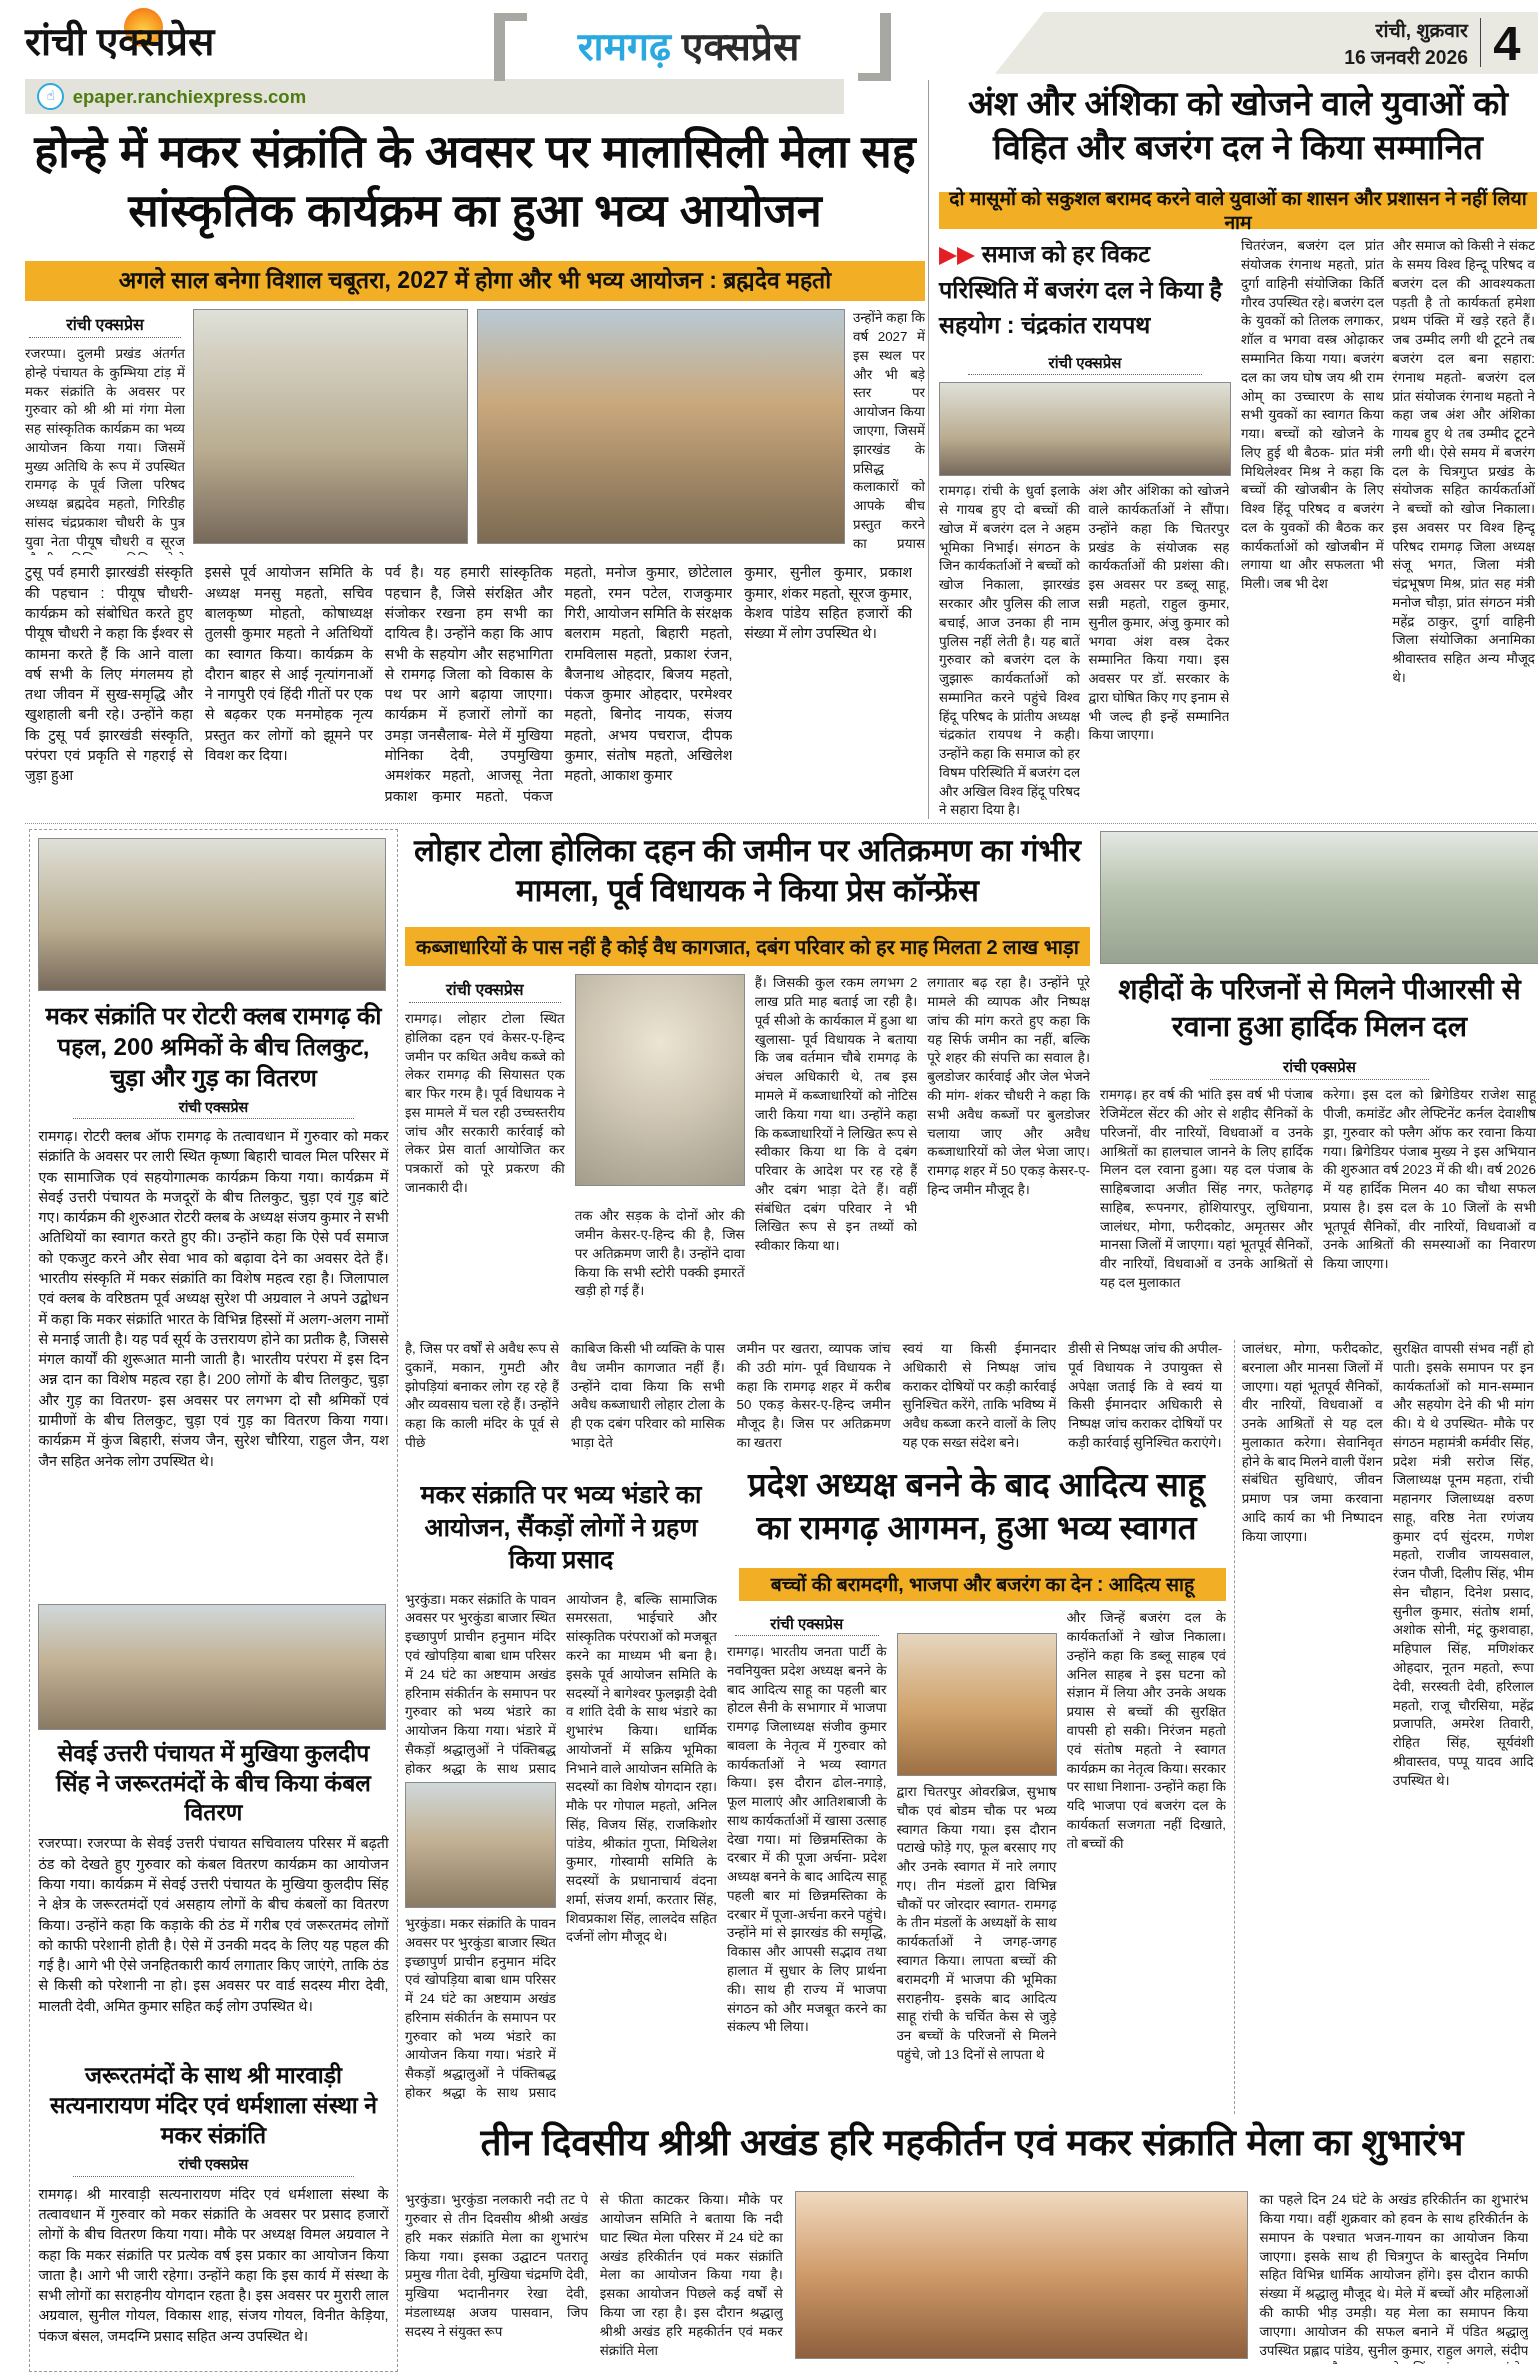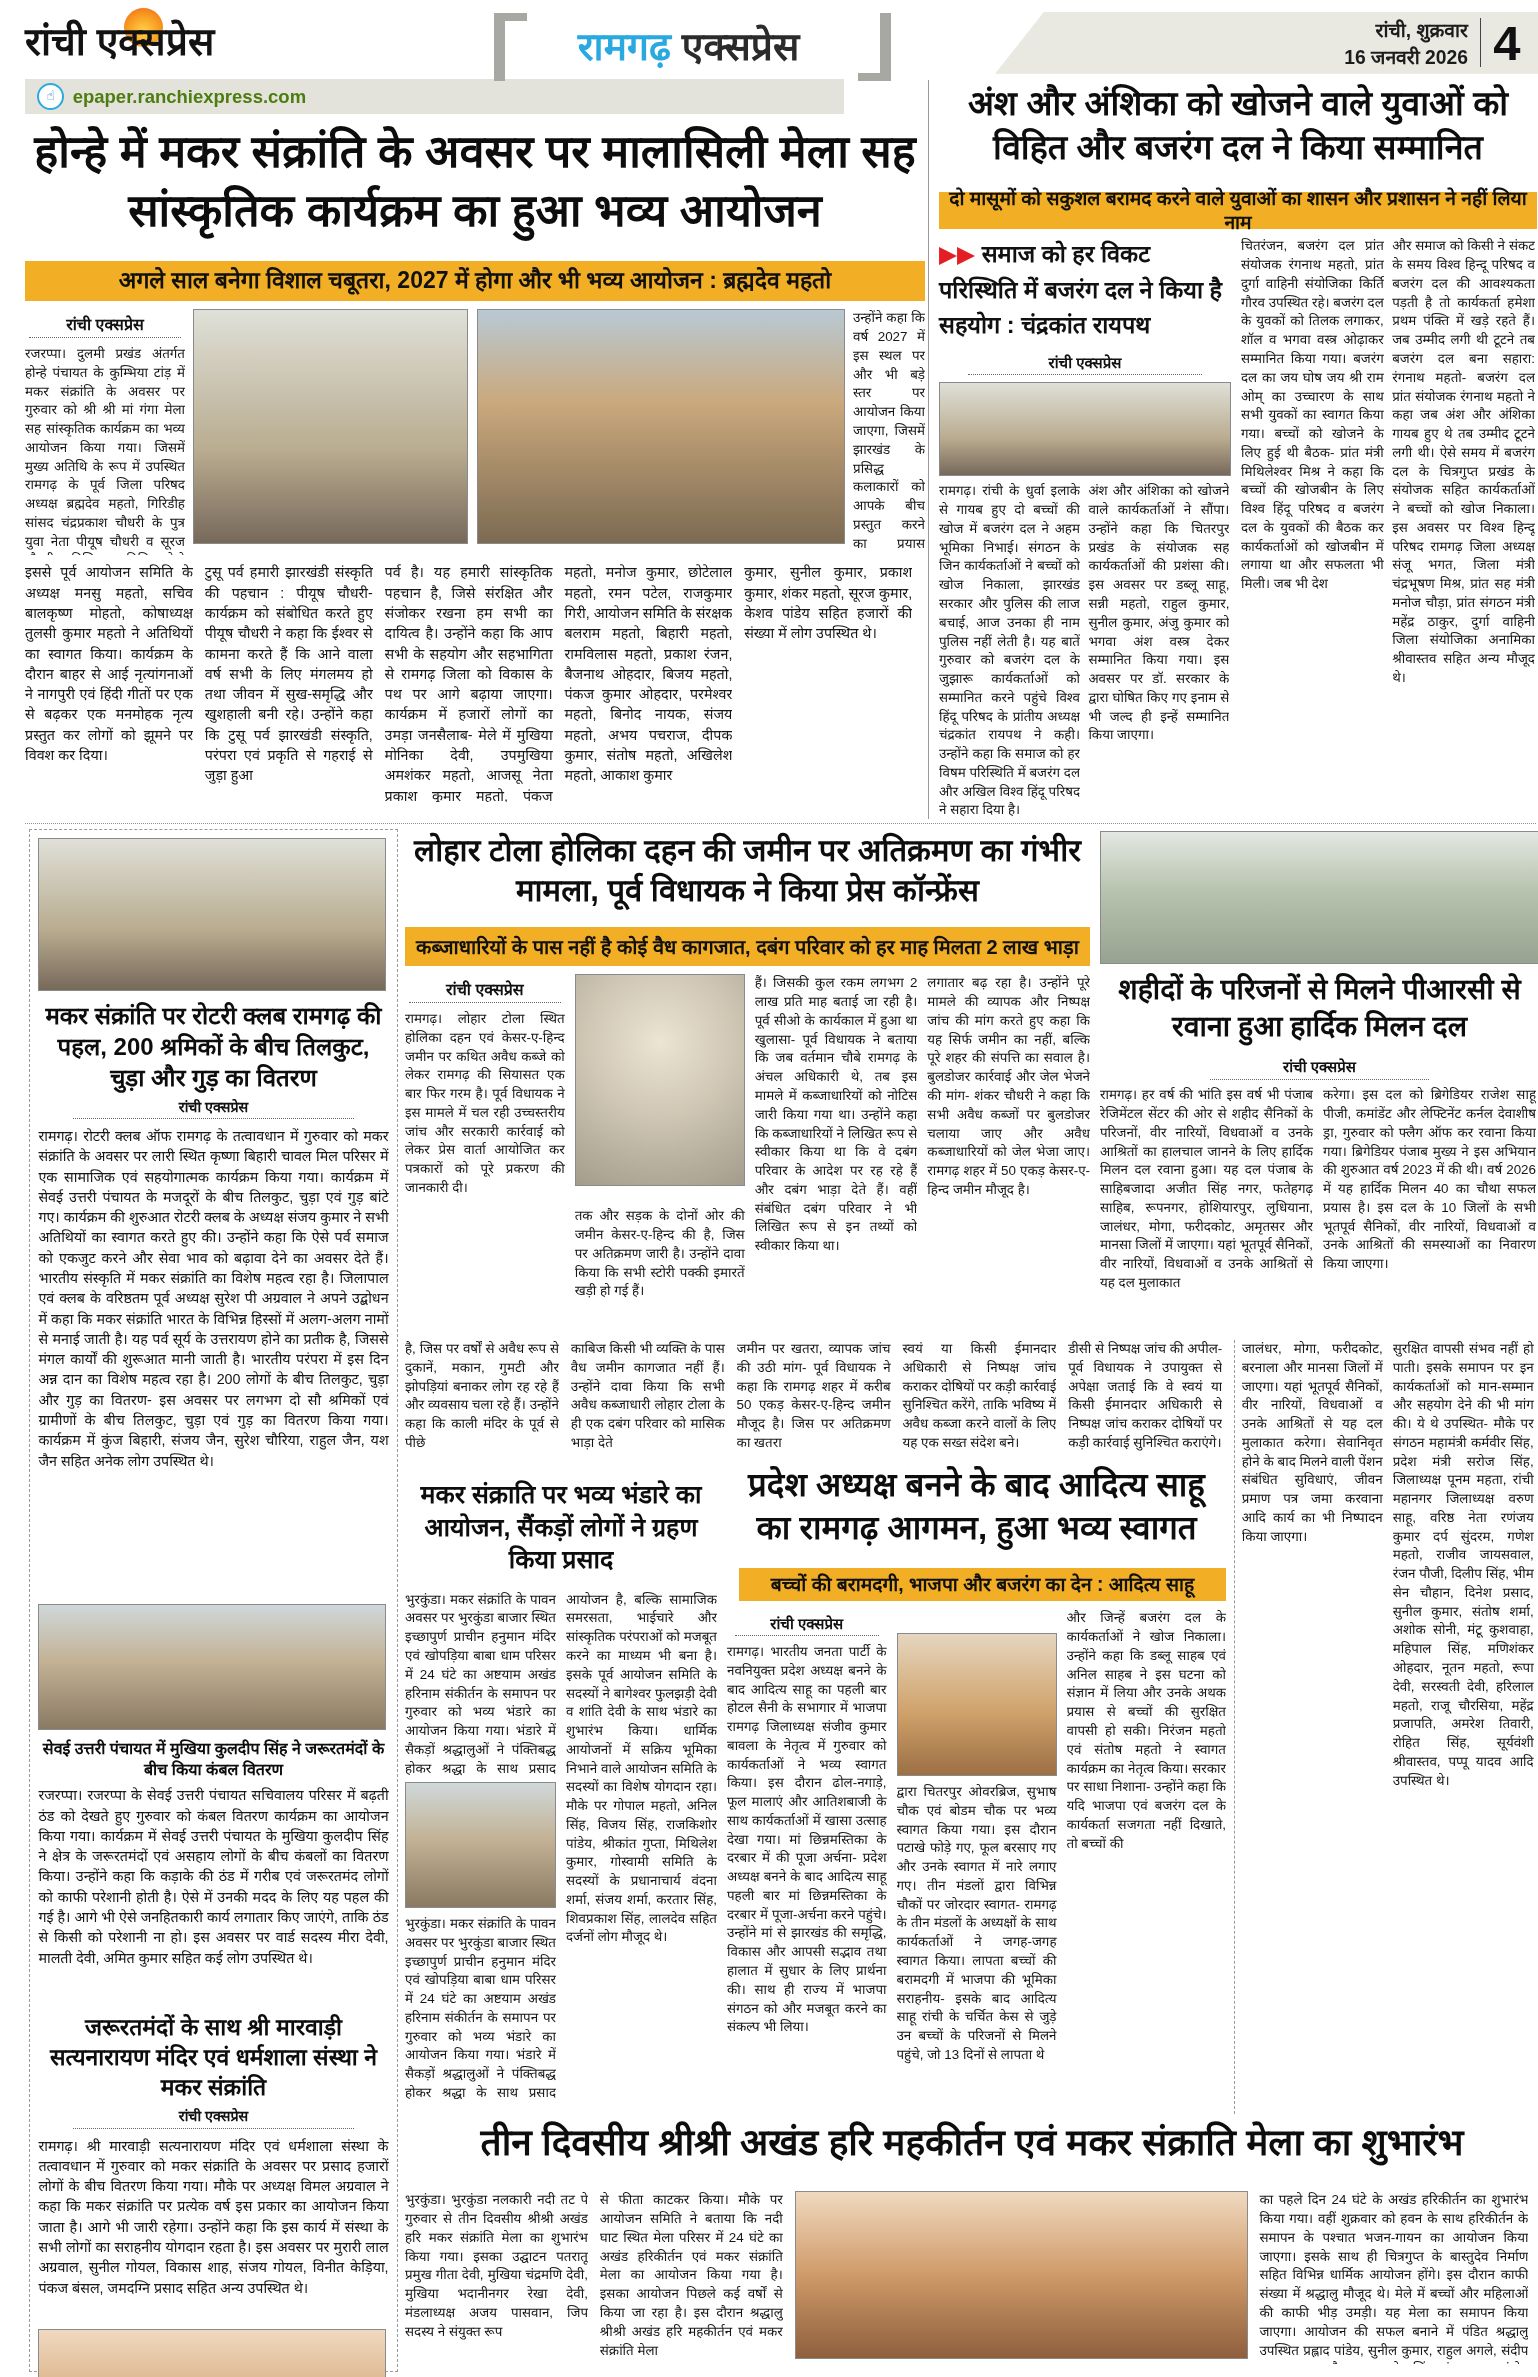--- a/index.html
+++ b/index.html
@@ -57,22 +57,22 @@
     <div class="cols" style="margin-top:8.4px;gap:8.4px;height:243px;">
       <div style="width:160px;">
         <div class="by" style="font-size:16px;width:95%;">रांची एक्सप्रेस</div>
         <div class="txt mini" style="height:210px;">रजरप्पा। दुलमी प्रखंड अंतर्गत होन्हे पंचायत के कुम्भिया टांड़ में मकर संक्रांति के अवसर पर गुरुवार को श्री श्री मां गंगा मेला सह सांस्कृतिक कार्यक्रम का भव्य आयोजन किया गया। जिसमें मुख्य अतिथि के रूप में उपस्थित रामगढ़ के पूर्व जिला परिषद अध्यक्ष ब्रह्मदेव महतो, गिरिडीह सांसद चंद्रप्रकाश चौधरी के पुत्र युवा नेता पीयूष चौधरी व सूरज चौधरी, विशिष्ट अतिथि होन्हे मुखिया राजीव कुमार मेहता ने संयुक्त रूप से फीता काटकर कार्यक्रम का विधिवत उद्घाटन किया। पूर्व जिप अध्यक्ष ब्रह्मदेव महतो ने विशाल जनसमूह को संबोधित करते हुए सर्वप्रथम उपस्थित लोगों को मकर संक्रांति की शुभकामनाएं दी। उन्होंने कहा कि जनसहयोग से इस प्रकार के भव्य आयोजनों की परंपरा प्रत्येक वर्ष जारी रहेगी। ब्रह्मदेव महतो ने भरोसा दिलाया कि अगले वर्ष यहां विशाल चबूतरा का निर्माण कराया जाएगा, जिससे कार्यक्रम को और भव्य स्वरूप मिलेगा।</div>
       </div>
       <div class="photo ph-group" style="width:275px;height:235px;"></div>
       <div class="photo ph-stage" style="width:368px;height:235px;"></div>
       <div class="txt mini" style="width:72px;height:239px;">उन्होंने कहा कि वर्ष 2027 में इस स्थल पर और भी बड़े स्तर पर आयोजन किया जाएगा, जिसमें झारखंड के प्रसिद्ध कलाकारों को आपके बीच प्रस्तुत करने का प्रयास किया जाएगा। इससे पूर्व आयोजन समिति के अध्यक्ष मनसु महतो ने अतिथियों का स्वागत किया।</div>
     </div>
     <div class="cols" style="margin-top:10px;gap:11.8px;height:240px;">
+      <div class="txt" style="width:168px;height:240px;">टुसू पर्व हमारी झारखंडी संस्कृति की पहचान : पीयूष चौधरी- कार्यक्रम को संबोधित करते हुए पीयूष चौधरी ने कहा कि ईश्वर से कामना करते हैं कि आने वाला वर्ष सभी के लिए मंगलमय हो तथा जीवन में सुख-समृद्धि और खुशहाली बनी रहे। उन्होंने कहा कि टुसू पर्व झारखंडी संस्कृति, परंपरा एवं प्रकृति से गहराई से जुड़ा हुआ</div>
       <div class="txt" style="width:168px;height:240px;">इससे पूर्व आयोजन समिति के अध्यक्ष मनसु महतो, सचिव बालकृष्ण मोहतो, कोषाध्यक्ष तुलसी कुमार महतो ने अतिथियों का स्वागत किया। कार्यक्रम के दौरान बाहर से आई नृत्यांगनाओं ने नागपुरी एवं हिंदी गीतों पर एक से बढ़कर एक मनमोहक नृत्य प्रस्तुत कर लोगों को झूमने पर विवश कर दिया।</div>
-      <div class="txt" style="width:168px;height:240px;">टुसू पर्व हमारी झारखंडी संस्कृति की पहचान : पीयूष चौधरी- कार्यक्रम को संबोधित करते हुए पीयूष चौधरी ने कहा कि ईश्वर से कामना करते हैं कि आने वाला वर्ष सभी के लिए मंगलमय हो तथा जीवन में सुख-समृद्धि और खुशहाली बनी रहे। उन्होंने कहा कि टुसू पर्व झारखंडी संस्कृति, परंपरा एवं प्रकृति से गहराई से जुड़ा हुआ</div>
       <div class="txt" style="width:168px;height:240px;">पर्व है। यह हमारी सांस्कृतिक पहचान है, जिसे संरक्षित और संजोकर रखना हम सभी का दायित्व है। उन्होंने कहा कि आप सभी के सहयोग और सहभागिता से रामगढ़ जिला को विकास के पथ पर आगे बढ़ाया जाएगा। कार्यक्रम में हजारों लोगों का उमड़ा जनसैलाब- मेले में मुखिया मोनिका देवी, उपमुखिया अमशंकर महतो, आजसू नेता प्रकाश कुमार महतो, पंकज महतो, मृत्युंजय महतो, देवा</div>
       <div class="txt" style="width:168px;height:240px;">महतो, मनोज कुमार, छोटेलाल महतो, रमन पटेल, राजकुमार गिरी, आयोजन समिति के संरक्षक बलराम महतो, बिहारी महतो, रामविलास महतो, प्रकाश रंजन, बैजनाथ ओहदार, बिजय महतो, पंकज कुमार ओहदार, परमेश्वर महतो, बिनोद नायक, संजय महतो, अभय पचराज, दीपक कुमार, संतोष महतो, अखिलेश महतो, आकाश कुमार</div>
       <div class="txt" style="width:168px;height:240px;">कुमार, सुनील कुमार, प्रकाश कुमार, शंकर महतो, सूरज कुमार, केशव पांडेय सहित हजारों की संख्या में लोग उपस्थित थे।</div>
     </div>
   </div>
 
   <div class="abs vline" style="left:928px;top:80px;height:739px;"></div>
 
   <div class="abs" style="left:939px;top:81px;width:598px;height:737px;">
     <div class="hl" style="font-size:34px;height:106px;">अंश और अंशिका को खोजने वाले युवाओं को विहित और बजरंग दल ने किया सम्मानित</div>
@@ -97,21 +97,21 @@
   </div>
 
   <div class="abs dotline" style="left:25px;top:823px;width:1511px;"></div>
 
   <div class="abs" style="left:29px;top:829px;width:369px;height:1543px;border:1.7px dashed #9a9a9a;box-sizing:border-box;padding:8.4px;">
     <div class="photo ph-group" style="width:348px;height:153px;"></div>
     <div class="hl" style="font-size:24px;margin-top:8.4px;">मकर संक्रांति पर रोटरी क्लब रामगढ़ की पहल, 200 श्रमिकों के बीच तिलकुट, चुड़ा और गुड़ का वितरण</div>
     <div class="by" style="font-size:14.3px;">रांची एक्सप्रेस</div>
     <div class="txt" style="height:470px;">रामगढ़। रोटरी क्लब ऑफ रामगढ़ के तत्वावधान में गुरुवार को मकर संक्रांति के अवसर पर लारी स्थित कृष्णा बिहारी चावल मिल परिसर में एक सामाजिक एवं सहयोगात्मक कार्यक्रम किया गया। कार्यक्रम में सेवई उत्तरी पंचायत के मजदूरों के बीच तिलकुट, चुड़ा एवं गुड़ बांटे गए। कार्यक्रम की शुरुआत रोटरी क्लब के अध्यक्ष संजय कुमार ने सभी अतिथियों का स्वागत करते हुए की। उन्होंने कहा कि ऐसे पर्व समाज को एकजुट करने और सेवा भाव को बढ़ावा देने का अवसर देते हैं। भारतीय संस्कृति में मकर संक्रांति का विशेष महत्व रहा है। जिलापाल एवं क्लब के वरिष्ठतम पूर्व अध्यक्ष सुरेश पी अग्रवाल ने अपने उद्बोधन में कहा कि मकर संक्रांति भारत के विभिन्न हिस्सों में अलग-अलग नामों से मनाई जाती है। यह पर्व सूर्य के उत्तरायण होने का प्रतीक है, जिससे मंगल कार्यों की शुरूआत मानी जाती है। भारतीय परंपरा में इस दिन अन्न दान का विशेष महत्व रहा है। 200 लोगों के बीच तिलकुट, चुड़ा और गुड़ का वितरण- इस अवसर पर लगभग दो सौ श्रमिकों एवं ग्रामीणों के बीच तिलकुट, चुड़ा एवं गुड़ का वितरण किया गया। कार्यक्रम में कुंज बिहारी, संजय जैन, सुरेश चौरिया, राहुल जैन, यश जैन सहित अनेक लोग उपस्थित थे।</div>
     <div class="photo ph-crowd" style="width:348px;height:126px;margin-top:8.4px;"></div>
-    <div class="hl" style="font-size:16px;margin-top:8.4px;">सेवई उत्तरी पंचायत में मुखिया कुलदीप सिंह ने जरूरतमंदों के बीच किया कंबल वितरण</div>
+    <div class="hl" style="font-size:23px;margin-top:8.4px;">सेवई उत्तरी पंचायत में मुखिया कुलदीप सिंह ने जरूरतमंदों के बीच किया कंबल वितरण</div>
     <div class="txt" style="height:218px;margin-top:5px;">रजरप्पा। रजरप्पा के सेवई उत्तरी पंचायत सचिवालय परिसर में बढ़ती ठंड को देखते हुए गुरुवार को कंबल वितरण कार्यक्रम का आयोजन किया गया। कार्यक्रम में सेवई उत्तरी पंचायत के मुखिया कुलदीप सिंह ने क्षेत्र के जरूरतमंदों एवं असहाय लोगों के बीच कंबलों का वितरण किया। उन्होंने कहा कि कड़ाके की ठंड में गरीब एवं जरूरतमंद लोगों को काफी परेशानी होती है। ऐसे में उनकी मदद के लिए यह पहल की गई है। आगे भी ऐसे जनहितकारी कार्य लगातार किए जाएंगे, ताकि ठंड से किसी को परेशानी ना हो। इस अवसर पर वार्ड सदस्य मीरा देवी, मालती देवी, अमित कुमार सहित कई लोग उपस्थित थे।</div>
     <div class="hl" style="font-size:23px;margin-top:10px;">जरूरतमंदों के साथ श्री मारवाड़ी सत्यनारायण मंदिर एवं धर्मशाला संस्था ने मकर संक्रांति</div>
     <div class="by" style="font-size:14.3px;">रांची एक्सप्रेस</div>
     <div class="txt" style="height:185px;">रामगढ़। श्री मारवाड़ी सत्यनारायण मंदिर एवं धर्मशाला संस्था के तत्वावधान में गुरुवार को मकर संक्रांति के अवसर पर प्रसाद हजारों लोगों के बीच वितरण किया गया। मौके पर अध्यक्ष विमल अग्रवाल ने कहा कि मकर संक्रांति पर प्रत्येक वर्ष इस प्रकार का आयोजन किया जाता है। आगे भी जारी रहेगा। उन्होंने कहा कि इस कार्य में संस्था के सभी लोगों का सराहनीय योगदान रहता है। इस अवसर पर मुरारी लाल अग्रवाल, सुनील गोयल, विकास शाह, संजय गोयल, विनीत केड़िया, पंकज बंसल, जमदग्नि प्रसाद सहित अन्य उपस्थित थे।</div>
     <div class="photo ph-fair" style="width:348px;height:201px;margin-top:8.4px;"></div>
   </div>
 
   <div class="abs" style="left:405px;top:831px;width:685px;height:500px;">
     <div class="hl" style="font-size:31px;height:91px;">लोहार टोला होलिका दहन की जमीन पर अतिक्रमण का गंभीर मामला, पूर्व विधायक ने किया प्रेस कॉन्फ्रेंस</div>
     <div class="strip" style="height:39px;font-size:20px;margin-top:5px;">कब्जाधारियों के पास नहीं है कोई वैध कागजात, दबंग परिवार को हर माह मिलता 2 लाख भाड़ा</div>

